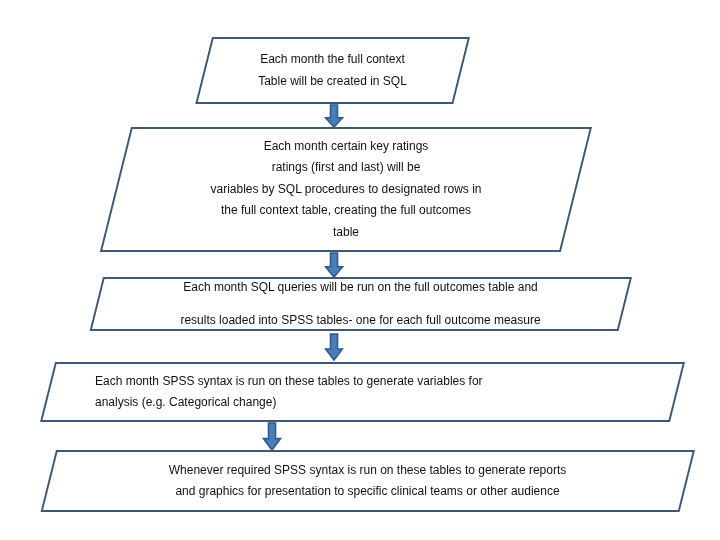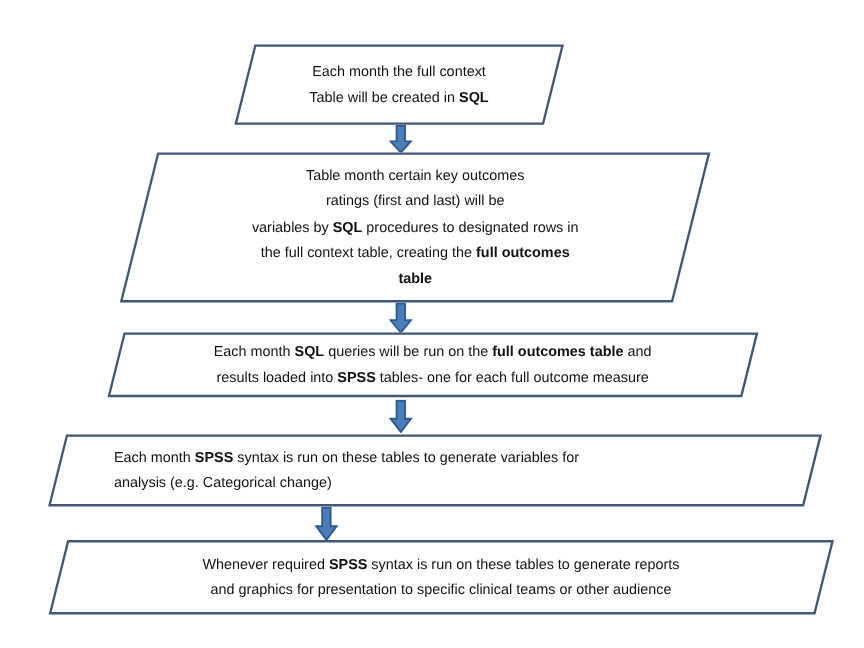--- a/index.html
+++ b/index.html
@@ -30,27 +30,27 @@
     flex-direction: column;
     justify-content: center;
     align-items: center;
     font-size: 12px;
     line-height: 21.5px;
     color: var(--text, #111111);
     text-align: center;
   }
   .t1 { left: 195px; top: 37px;  width: 275px; height: 67px; }
   .t2 { left: 100px; top: 127px; width: 492px; height: 125px; }
-  .t3 { left: 89px;  top: 277px; width: 543px; height: 54px; }
+  .t3 { left: 89px;  top: 277px; width: 543px; height: 54px; justify-content: space-between; }
   .t4 { left: 40px;  top: 362px; width: 645px; height: 60px;
         align-items: flex-start; text-align: center;
         padding-left: 55px; box-sizing: border-box; }
   .t5 { left: 40px;  top: 450px; width: 655px; height: 62px; }
   .tline { white-space: nowrap; }
-  .tline .b { font-weight: bold; }
+  .tline .b { font-weight: normal; }
   .arrow { position: absolute; }
   .arrow polygon {
     fill: var(--arrow_fill, #4a7ebb);
     stroke: var(--arrow_stroke, #2e5a8e);
     stroke-width: 1.6;
   }
   .a1 { left: 324px; top: 104px; width: 20px; height: 24px; }
   .a2 { left: 324px; top: 252px; width: 20px; height: 26px; }
   .a3 { left: 324px; top: 333px; width: 20px; height: 28px; }
   .a4 { left: 262px; top: 422px; width: 20px; height: 29px; }
@@ -65,21 +65,21 @@
       <div class="tline"><span>Each month the full context</span></div>
       <div class="tline"><span>Table will be created in </span><span class="b">SQL</span></div>
     </div>
 
   <svg class="arrow a1" viewBox="0 0 20 28" preserveAspectRatio="none">
     <polygon points="6.5,1 13.5,1 13.5,16 18.5,16 10,27 1.5,16 6.5,16"></polygon>
   </svg>
 
   <div class="shape s2"></div>
   <div class="shape-text t2">
-      <div class="tline"><span>Table month certain key outcomes</span></div>
+      <div class="tline"><span>Each month certain key ratings</span></div>
       <div class="tline"><span>ratings (first and last) will be</span></div>
       <div class="tline"><span>variables by </span><span class="b">SQL</span><span> procedures to designated rows in</span></div>
       <div class="tline"><span>the full context table, creating the </span><span class="b">full outcomes</span></div>
       <div class="tline"><span class="b">table</span></div>
     </div>
 
   <svg class="arrow a2" viewBox="0 0 20 28" preserveAspectRatio="none">
     <polygon points="6.5,1 13.5,1 13.5,16 18.5,16 10,27 1.5,16 6.5,16"></polygon>
   </svg>
 

